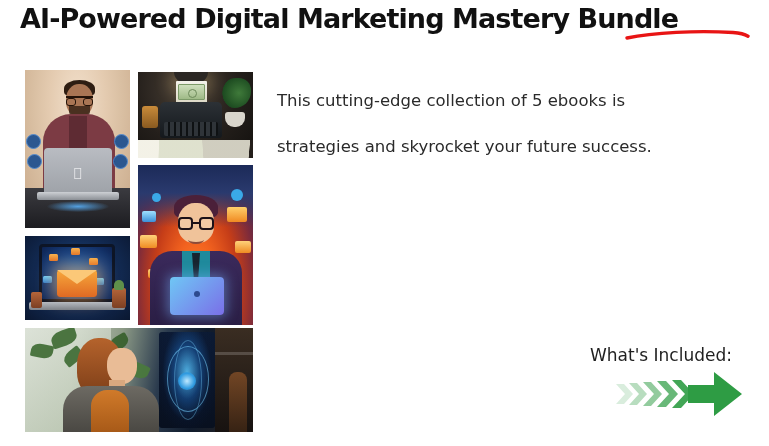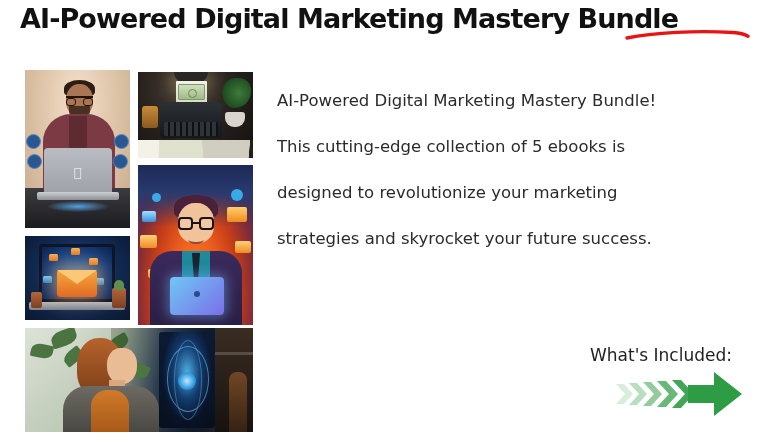--- a/index.html
+++ b/index.html
@@ -515,23 +515,21 @@
       <div class="ring"></div>
       <div class="ring2"></div>
     </div>
     <div class="right-dark"></div>
     <div class="figure"></div>
   </div>
 
 </div>
 
 <div id="body-copy">
-  <p>AI-Powered Digital Marketing Mastery Bundle!</p>
   <p>This cutting-edge collection of 5 ebooks is</p>
-  <p>designed to revolutionize your marketing</p>
   <p>strategies and skyrocket your future success.</p>
 </div>
 
 <div id="included-block">
   <div id="included-label">What's Included:</div>
   <svg id="included-arrow" viewBox="0 0 126 48">
     <g fill="#2e9c44">
       <path d="M0,14 L8,14 L17,24 L8,34 L0,34 L9,24 Z" opacity="0.18"></path>
       <path d="M13,13 L21,13 L31,24 L21,35 L13,35 L23,24 Z" opacity="0.34"></path>
       <path d="M27,12 L35,12 L46,24 L35,36 L27,36 L38,24 Z" opacity="0.52"></path>

